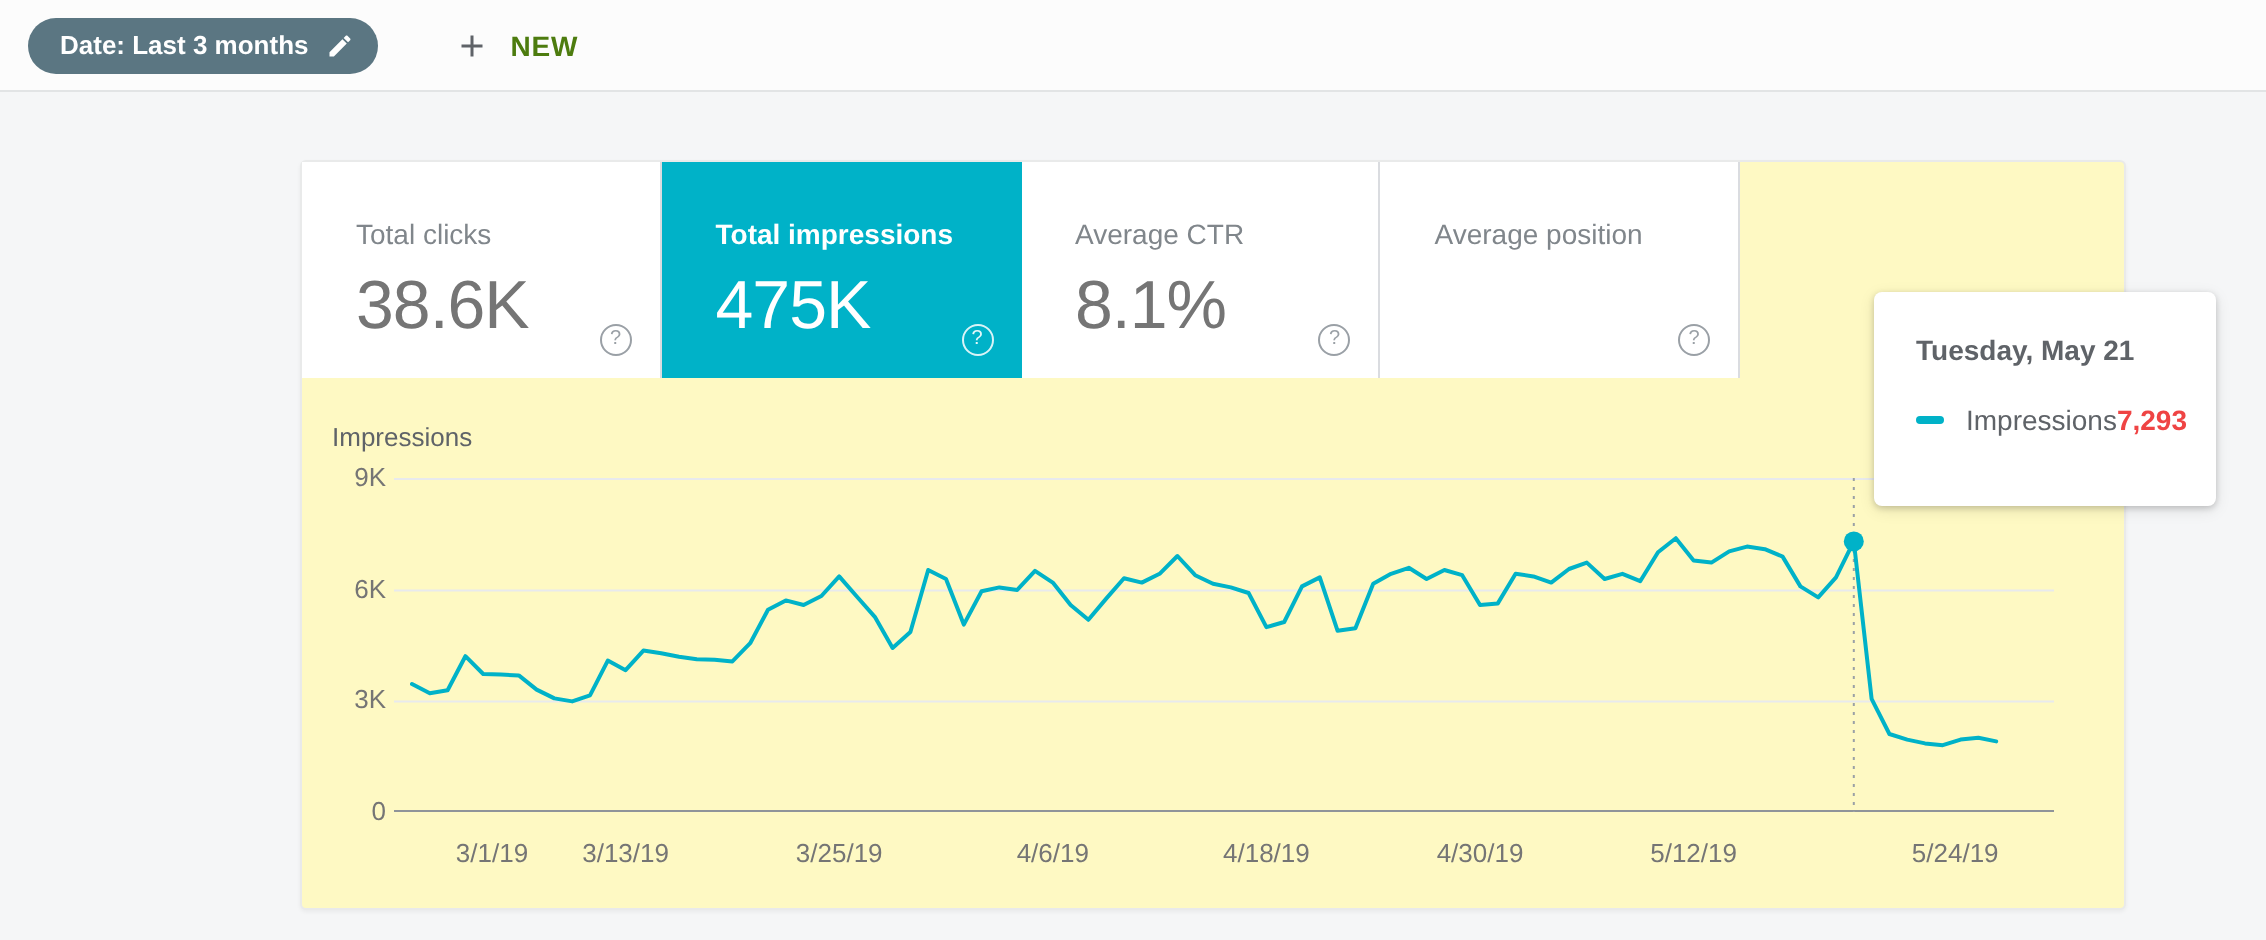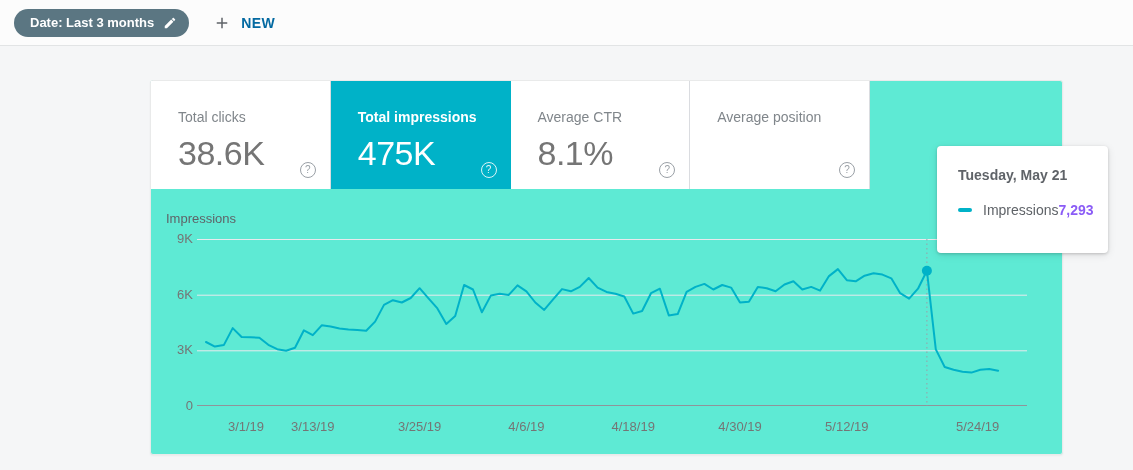--- a/index.html
+++ b/index.html
@@ -3,34 +3,34 @@
 <meta charset="utf-8">
 <style>
   * { margin:0; padding:0; box-sizing:border-box; }
   html,body { width:1133px; height:470px; overflow:hidden; }
   body { font-family:"Liberation Sans","DejaVu Sans",sans-serif; background:#f5f6f7; }
   .screen { position:relative; width:1133px; height:470px; }
 
   
   .topbar { position:absolute; top:0; left:0; width:1133px; height:46px;
             background:#fcfcfc; border-bottom:1px solid #e2e4e5;
-            display:flex; align-items:center; }
+            display:flex; align-items:center;gap:14px; }
   .date-chip { margin-left:14px; height:28px; padding:0 12px 0 16px; border-radius:14px;
                background:var(--chip); color:#fff; font-size:13px; font-weight:bold;
                display:inline-flex; align-items:center; gap:9px; cursor:pointer; }
   .date-chip svg { width:14px; height:14px; fill:#fff; }
   .new-btn { margin-left:24px; display:inline-flex; align-items:center; gap:10px;
-             background:none; border:none; color:#0369a1; font-size:14px; font-weight:bold;
+             background:none; border:none; color:#4d7c0f; font-size:14px; font-weight:bold;
              letter-spacing:.4px; cursor:pointer;
              font-family:"Liberation Sans","DejaVu Sans",sans-serif; }
   .new-btn svg { width:18px; height:18px; fill:#5f6368; }
 
   
   .panel { position:absolute; left:150px; top:80px; width:913px; height:375px;
-           background:#5eead4; border-radius:3px; border:1px solid #e9eaea;
+           background:#fef9c3; border-radius:3px; border:1px solid #e9eaea;
            box-shadow:0 1px 2px rgba(0,0,0,.05); }
 
   
   .cards-row { position:absolute; left:0; top:0; width:719px; height:108px;
                display:flex; border-bottom:1px solid #dadce0; }
   .card { position:relative; width:180px; height:108px; padding:28px 0 0 27px;
           border-right:1px solid #dadce0; background:#fff; cursor:pointer; }
   .card-label { font-size:14px; color:#80868b; margin-bottom:9px; }
   .card-value { font-size:34px; color:#757575; letter-spacing:-.5px; }
   .card.selected { background:var(--accent); border-right:none; height:108px; }
@@ -52,21 +52,21 @@
 
   
   .tooltip { position:absolute; left:937px; top:146px; width:171px; height:107px;
              background:#fff; border-radius:4px; z-index:10; padding:21px 20px 0 21px;
              box-shadow:0 1px 3px rgba(0,0,0,.18), 0 2px 8px rgba(0,0,0,.10); }
   .tooltip-title { font-size:14px; font-weight:bold; color:#5f6368; margin-bottom:19px; }
   .tooltip-row { display:flex; align-items:center; }
   .tt-dash { width:14px; height:4px; border-radius:2px; background:var(--accent);
              margin-right:11px; flex:none; }
   .tt-label { font-size:14px; color:#5f6368; }
-  .tt-value { font-size:14px; font-weight:bold; color:#8b5cf6; margin-left:auto; }
+  .tt-value { font-size:14px; font-weight:bold; color:#ef4444; margin-left:auto; }
 </style>
 </head>
 <body>
 
 <div class="screen">
 
   <header class="topbar">
     <div class="date-chip">
       <span>Date: Last 3 months</span>
       <svg viewBox="0 0 24 24">

